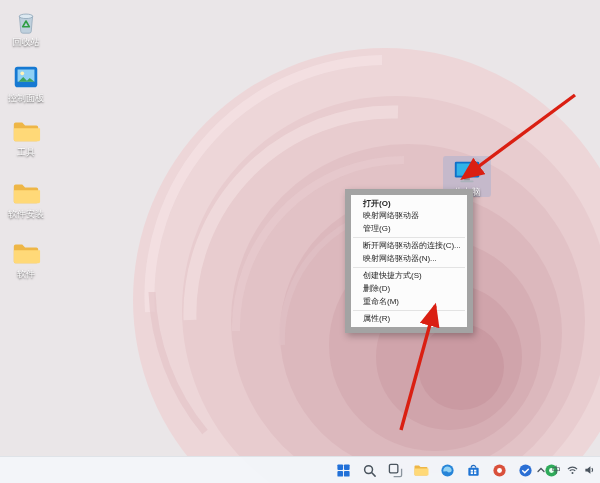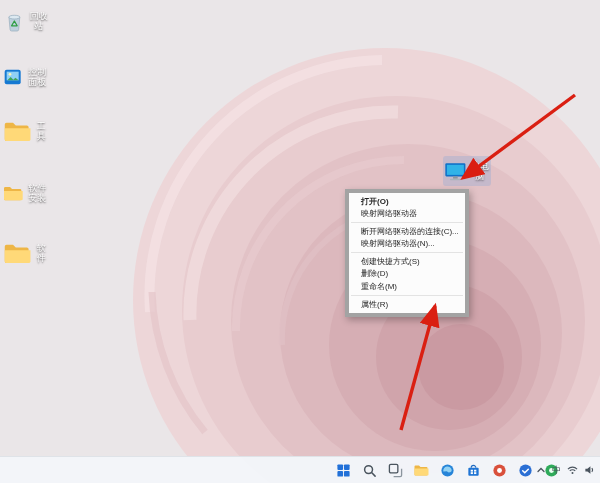--- a/index.html
+++ b/index.html
@@ -5,34 +5,34 @@
   html,body{margin:0;padding:0;}
   body{
     width:600px;height:483px;overflow:hidden;position:relative;
     font-family:"Liberation Sans","DejaVu Sans",sans-serif;
     background:#e9e5e7;
   }
   .wallpaper{position:absolute;left:0;top:0;z-index:0;}
 
   
   .desk-icon{
-    position:absolute;width:48px;display:flex;flex-direction:row;
+    position:absolute;width:48px;display:flex;flex-direction:column;
     align-items:center;gap:1px;z-index:5;cursor:pointer;
   }
   .desk-icon .ic{width:30px;height:30px;}
   .desk-icon .lbl{
     font-size:9px;color:#ffffff;text-shadow:0 1px 2px rgba(0,0,0,.7);
     text-align:center;line-height:1.15;max-width:48px;
   }
   .desk-icon.selected{background:rgba(130,165,215,.30);border-radius:3px;}
 
   
   .context-menu{
     position:absolute;left:345px;top:189px;width:116px;z-index:20;
-    background:#fcfcfc;border:4px solid #a3a3a3;
+    background:#fcfcfc;border:6px solid #a3a3a3;
     box-shadow:2px 3px 7px rgba(0,0,0,.28);
     padding:2px 0;font-size:8px;color:#1f1f1f;
   }
   .menu-item{padding:1.5px 12px;line-height:1.2;white-space:nowrap;cursor:pointer;}
   .menu-item.default{font-weight:bold;}
   .menu-sep{height:1px;background:#e3e3e3;margin:2px 2px;}
 
   
   .overlay{position:absolute;left:0;top:0;z-index:40;pointer-events:none;}
 
@@ -125,20 +125,21 @@
     <rect x="5" y="8" width="22" height="13" fill="#31b3e8"></rect>
     <rect x="13" y="23" width="6" height="3" fill="#8d969e"></rect>
     <rect x="9" y="26" width="14" height="2" rx="1" fill="#aab2ba"></rect>
   </svg>
   <div class="lbl">此电脑</div>
 </div>
 
 <div class="context-menu">
   <div class="menu-item default">打开(O)</div>
   <div class="menu-item">映射网络驱动器</div>
+  <div class="menu-item">管理(G)</div>
   <div class="menu-sep"></div>
   <div class="menu-item">断开网络驱动器的连接(C)...</div>
   <div class="menu-item">映射网络驱动器(N)...</div>
   <div class="menu-sep"></div>
   <div class="menu-item">创建快捷方式(S)</div>
   <div class="menu-item">删除(D)</div>
   <div class="menu-item">重命名(M)</div>
   <div class="menu-sep"></div>
   <div class="menu-item">属性(R)</div>
 </div>

